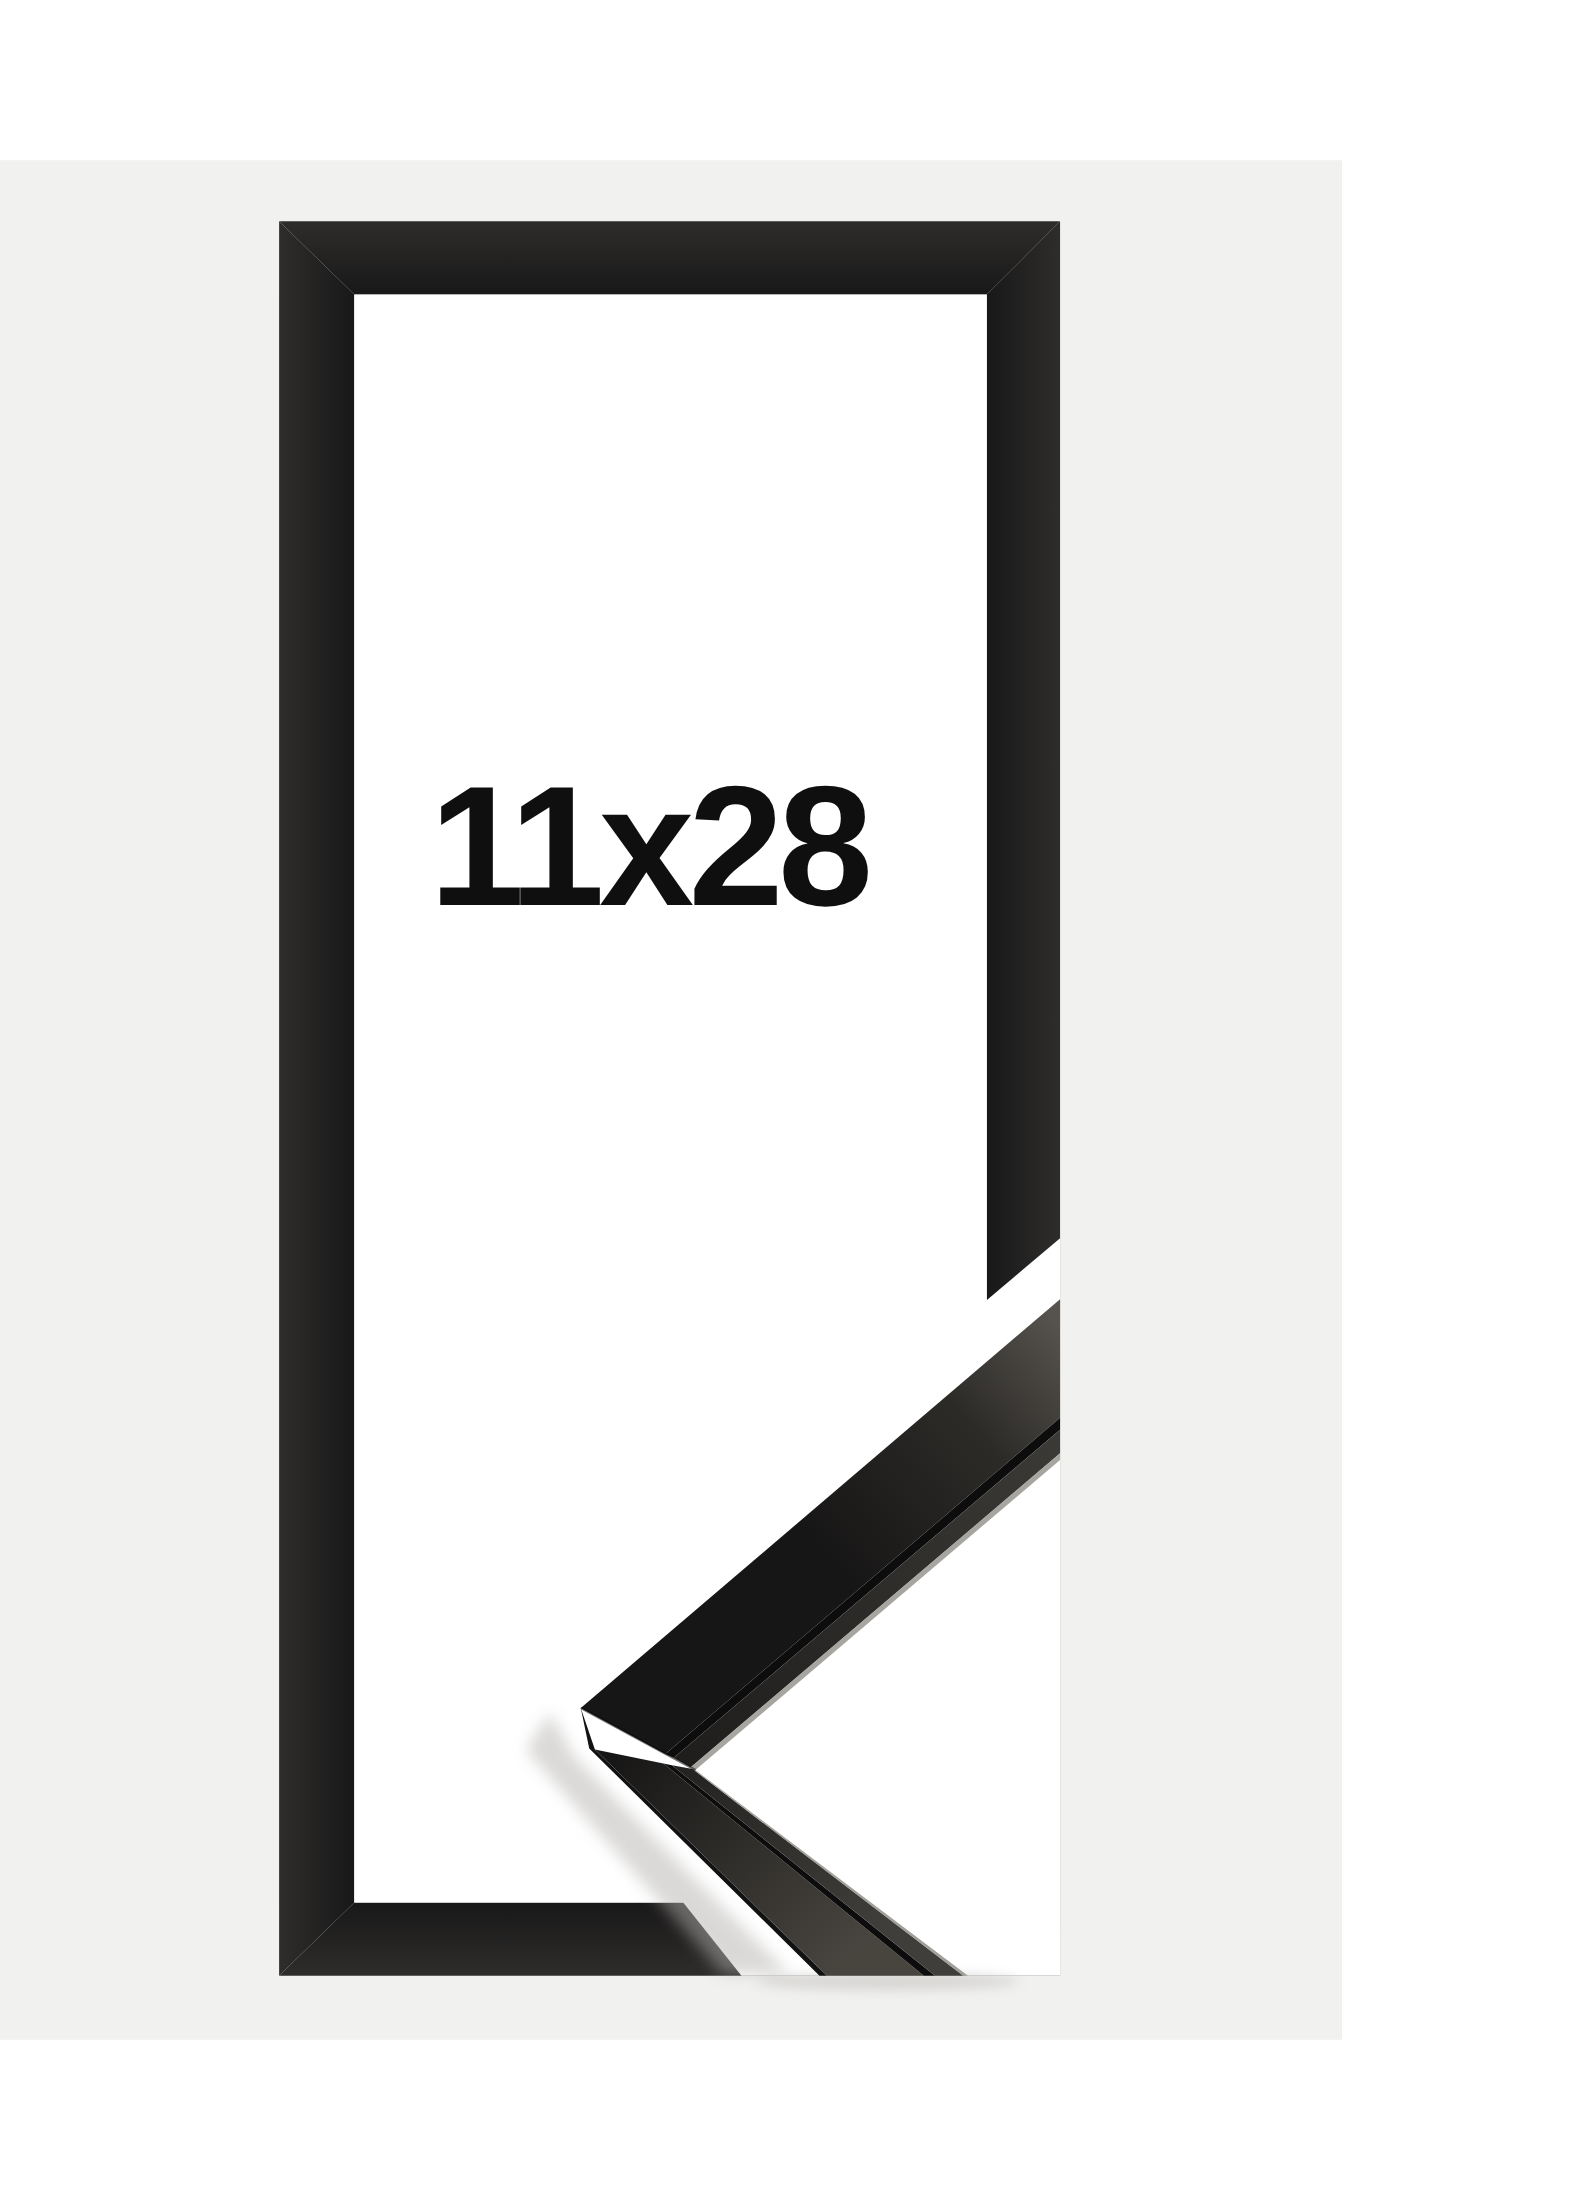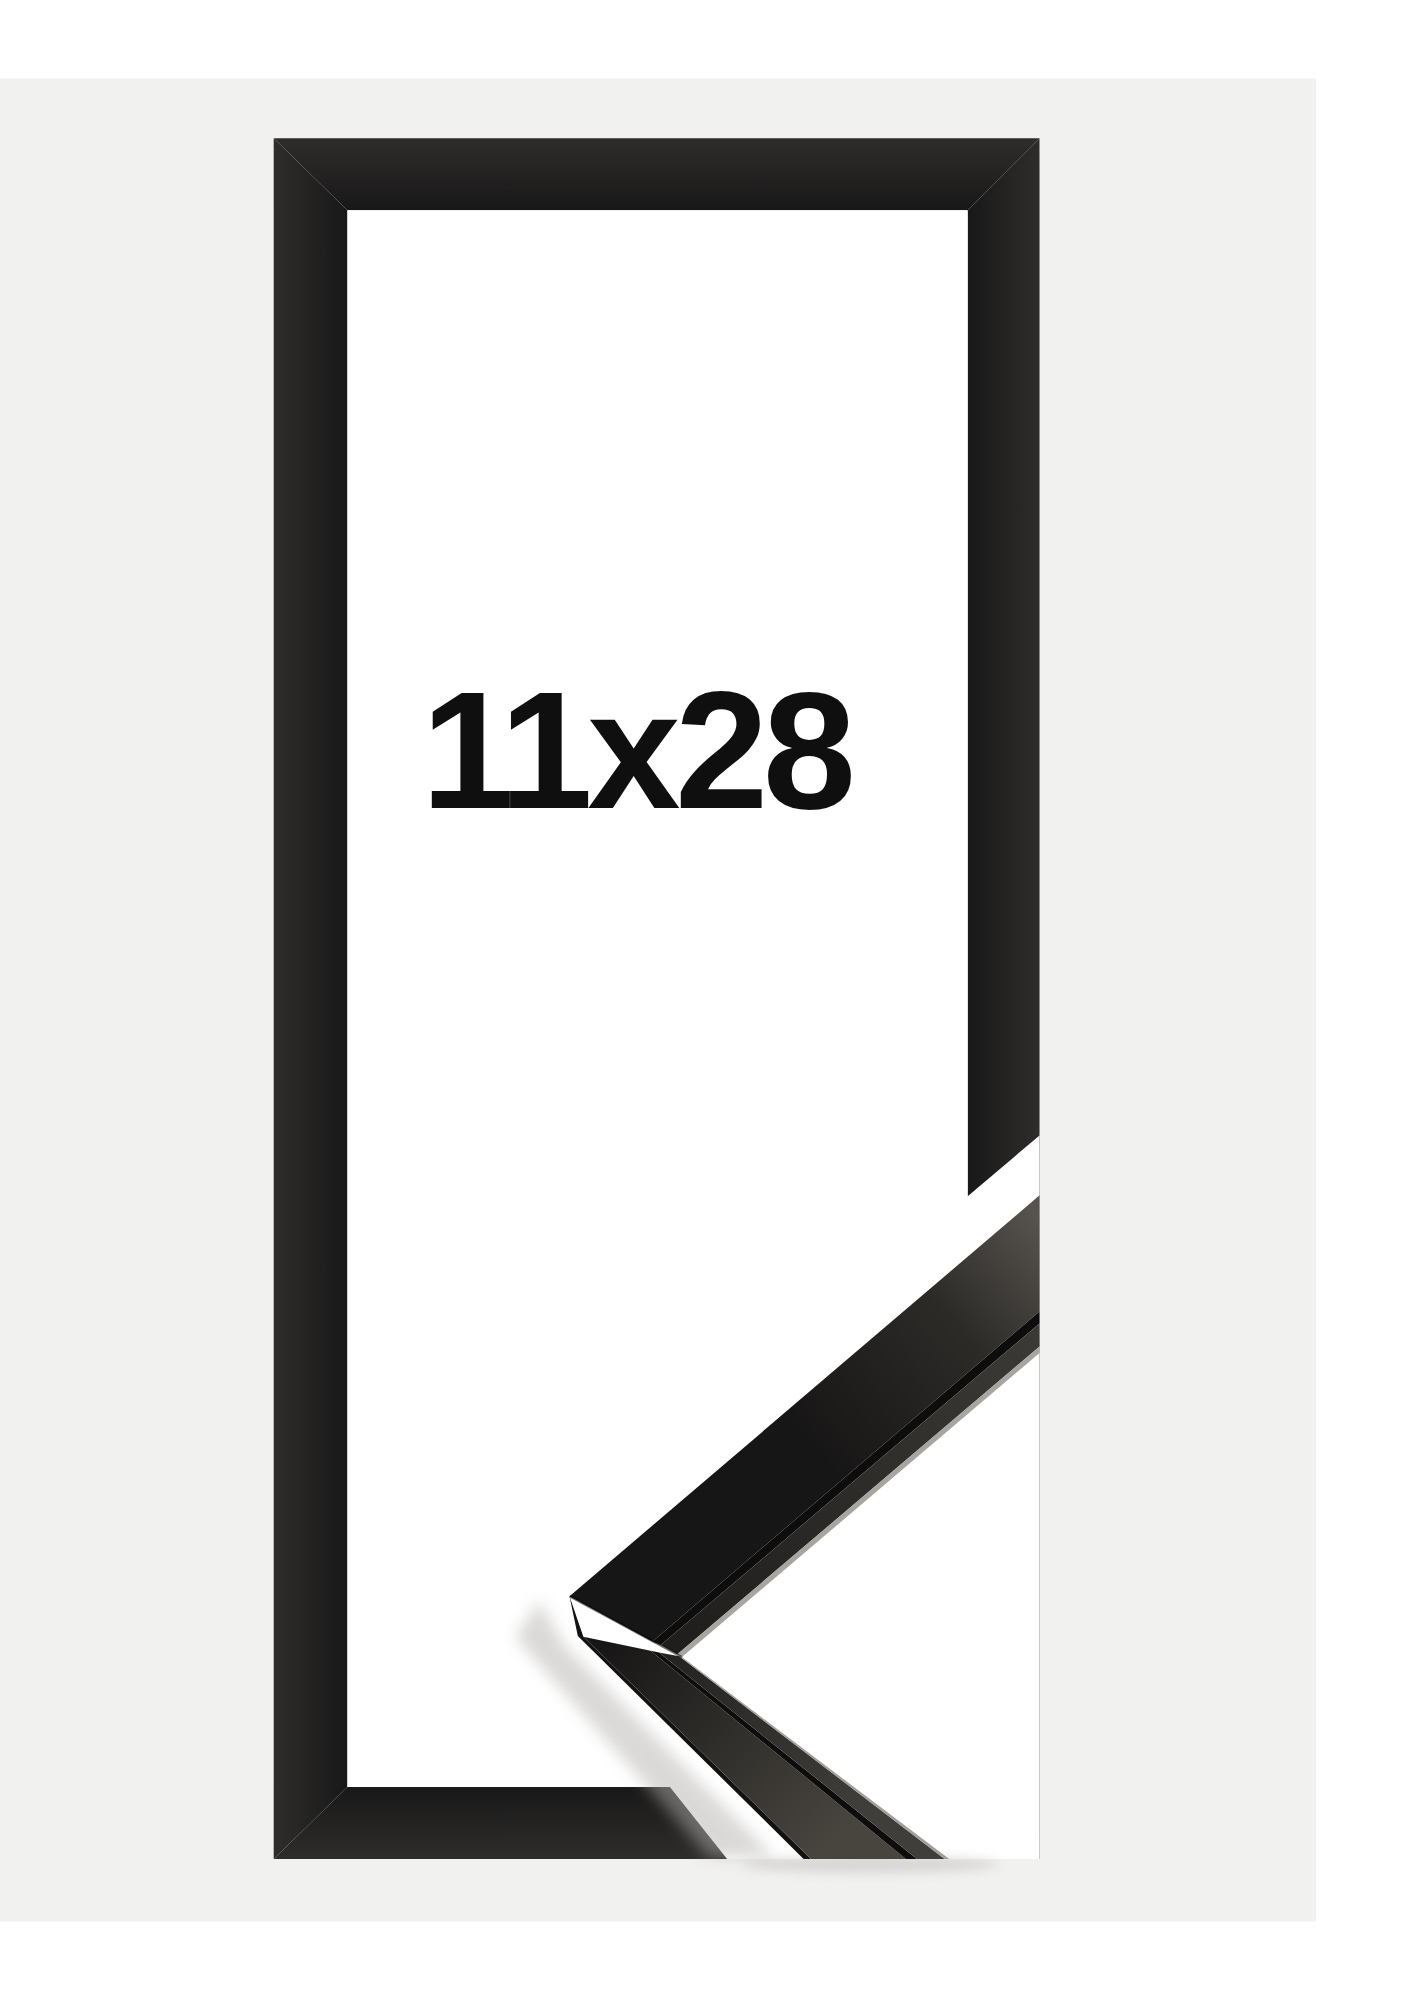--- a/index.html
+++ b/index.html
@@ -1,18 +1,18 @@
 <!DOCTYPE html>
 <html><head>
 <meta charset="utf-8">
 <style>
   html, body { margin: 0; padding: 0; }
   .stage {
     position: relative;
-    width: 1316px;
+    width: 1220px;
     height: 2000px;
     overflow: hidden;
     font-family: "Liberation Sans", sans-serif;
   }
   .stage svg { display: block; width: 100%; height: 100%; }
   .size-label {
     font-family: "Liberation Sans", sans-serif;
     font-weight: 700;
     font-size: 182px;
     letter-spacing: -6px;

